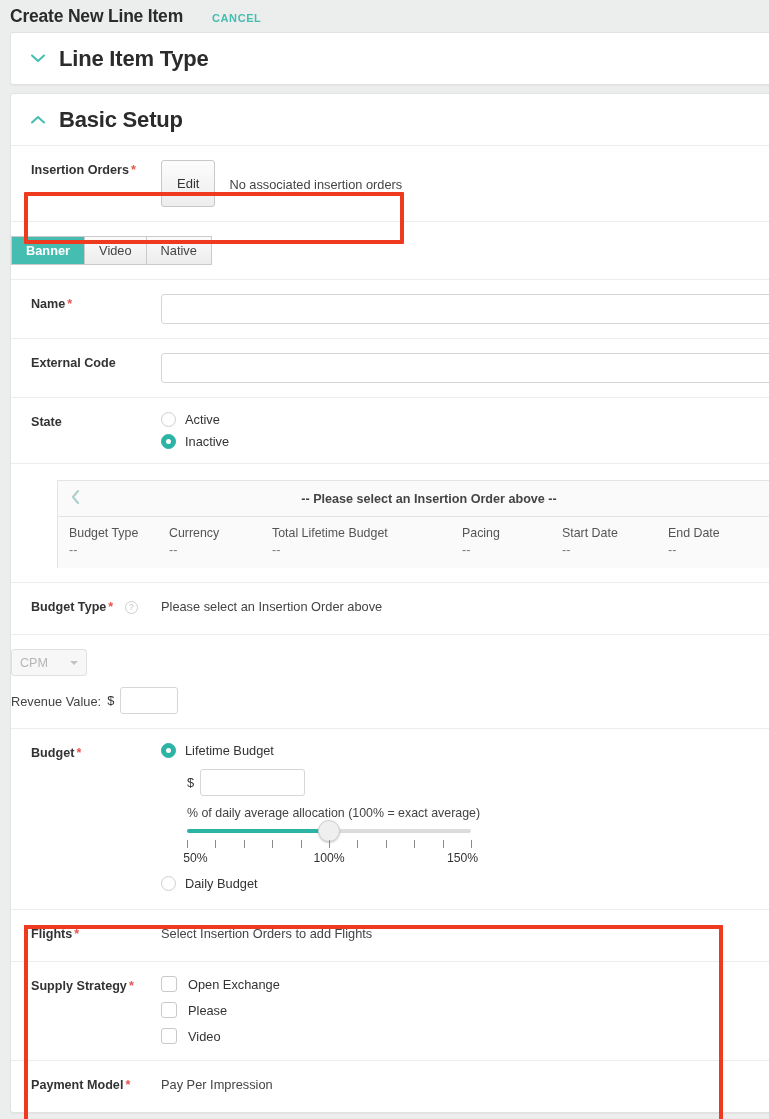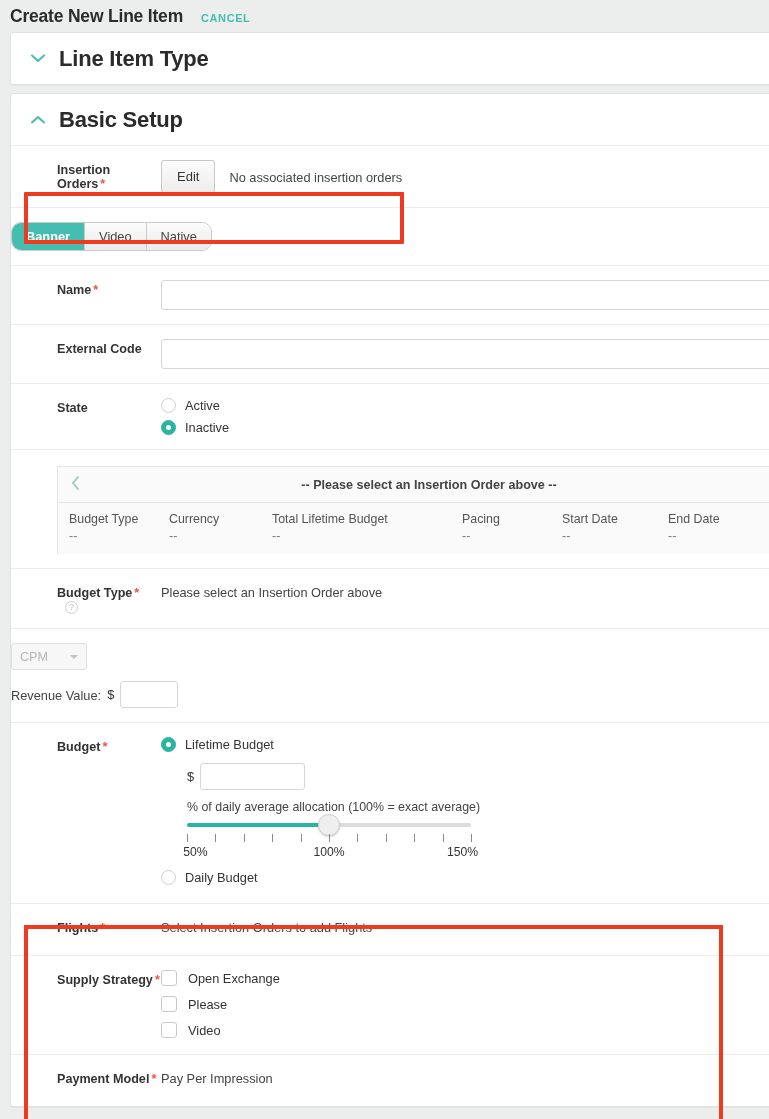--- a/index.html
+++ b/index.html
@@ -17,21 +17,21 @@
     display: flex; align-items: baseline;
     padding: 6px 0 0 10px;
     height: 32px;
   }
   .pagehead .title {
     font-size: 17.5px; font-weight: bold; color: #2b2b2b;
     letter-spacing: -0.2px;
     text-align: center;
   }
   .pagehead .cancel {
-    margin-left: 18px;
+    margin-left: 29px;
     font-size: 11px; font-weight: bold; color: #45bdb0;
     letter-spacing: 0.6px;
     cursor: pointer;
   }
 
   
   .card {
     background: #fff;
     border: 1px solid #e2e2e2;
     border-radius: 3px;
@@ -57,21 +57,21 @@
   
   .row {
     display: flex;
     border-top: 1px solid #ececec;
     padding: 14px 0 14px 0;
     min-height: 52px;
   }
   .row.first { border-top: 1px solid #ececec; }
   .lbl {
     width: 150px;
-    padding-left: 46px;
+    padding-left: 20px;
     font-size: 12.6px; font-weight: bold; color: #333;
     flex: none;
     padding-top: 3px;
   }
   .req { color: #e8544f; font-weight: bold; margin-left: 2px; }
   .fld { flex: 1; min-width: 0; padding-right: 12px; }
 
   .helpicon {
     display: inline-block; width: 13px; height: 13px; border-radius: 50%;
     border: 1px solid #cfcfcf; color: #c2c2c2;
@@ -79,24 +79,24 @@
     font-weight: normal; margin-left: 8px; vertical-align: 1px;
   }
 
   .statictext { font-size: 12.8px; color: #444; padding-top: 2px; }
 
   
   .btn {
     display: inline-block;
     background: linear-gradient(#fcfcfc,#ededed);
     border: 1px solid #c8c8c8; border-radius: 3px;
-    padding: 8px 15px; font-size: 13px; color: #333;
+    padding: 15px 15px; font-size: 13px; color: #333;
     cursor: pointer;
   }
-  .seg { display: inline-flex; border-radius: 10px; overflow: hidden;
+  .seg { display: inline-flex; border-radius: 0; overflow: hidden;
          border: 1px solid #cacaca; }
   .seg > div {
     padding: 6px 14px; font-size: 12.8px; color: #444;
     background: linear-gradient(#fbfbfb,#ececec);
     border-left: 1px solid #cacaca; cursor: pointer;
     min-width: 60px; text-align: center;
   }
   .seg > div:first-child { border-left: none; }
   .seg > div.on {
     background: #45bdb0; color: #fff; font-weight: bold;

